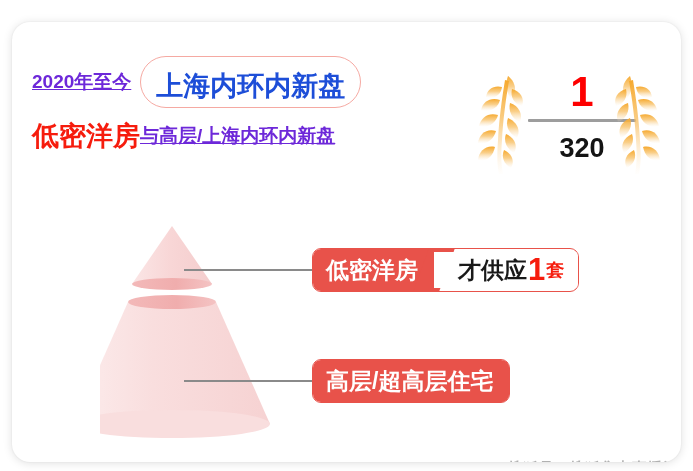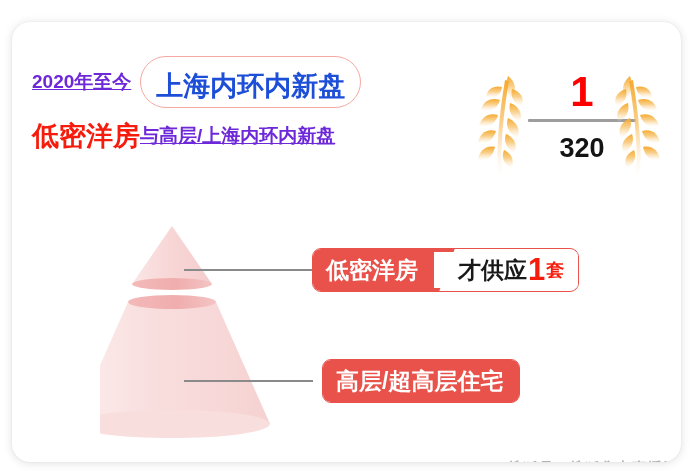--- a/index.html
+++ b/index.html
@@ -184,21 +184,21 @@
     color: #f61c0d;
     margin: 0 1px;
   }
   .badge-unit-red {
     font-size: 18px;
     font-weight: bold;
     color: #f61c0d;
   }
 
   #callout-badge-low   { left: 300px; top: 226px; }
-  #callout-badge-high  { left: 310px; top: 337px; gap: 43px; }
+  #callout-badge-high  { left: 300px; top: 337px; gap: 43px; }
 
   
   #watermark {
     position: absolute;
     left: 496px;
     top: 437px;
     font-size: 15px;
     font-weight: bold;
     color: rgba(60,60,60,0.40);
     letter-spacing: 0.5px;

